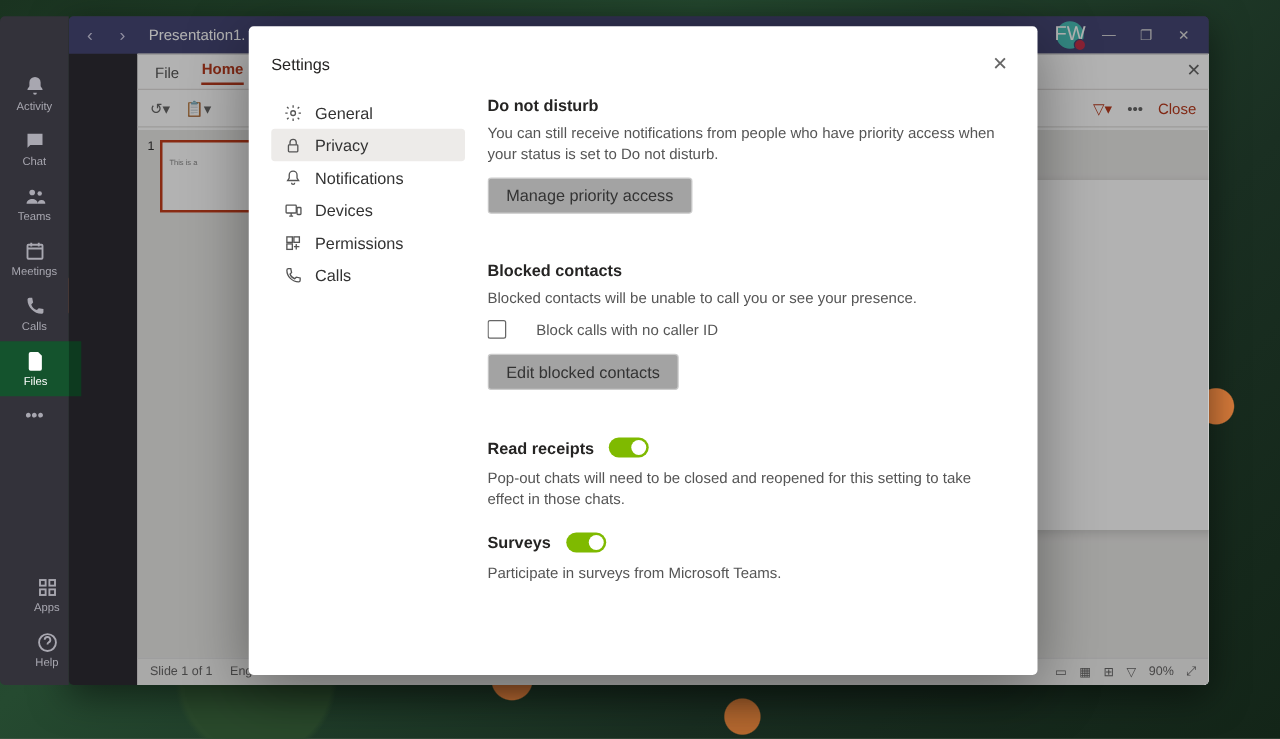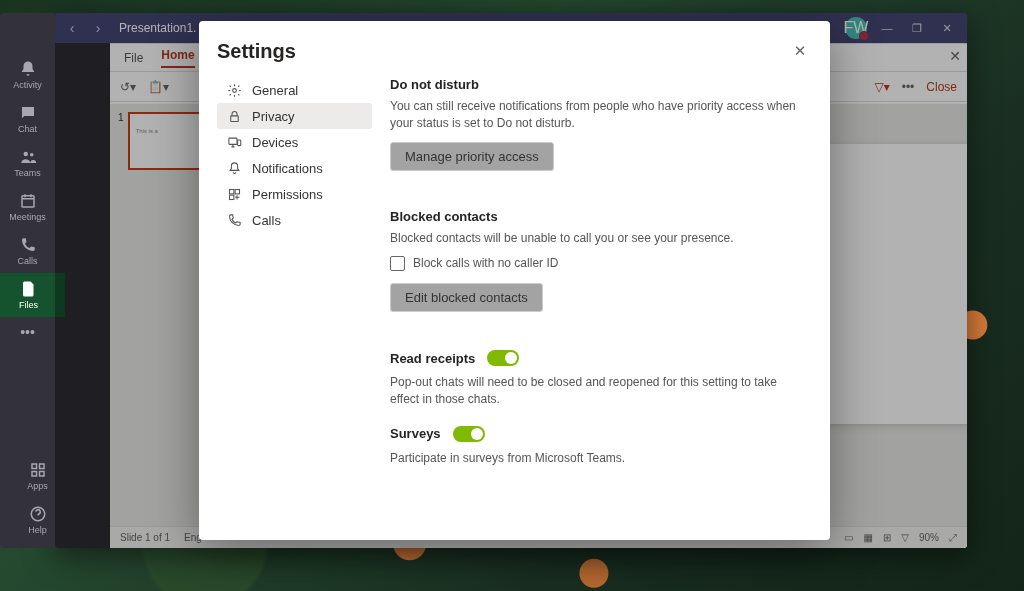--- a/index.html
+++ b/index.html
@@ -47,32 +47,32 @@
   .thumb-slide{width:76px;height:58px;background:#fff;border:2px solid #c43e1c;font-size:6px;color:#888;padding:14px 6px}
   .canvas{flex:1;position:relative;background:#e9e8e6}
   .slide-big{position:absolute;right:-60px;top:40px;width:380px;height:280px;background:#fff;box-shadow:0 2px 8px rgba(0,0,0,.15);padding:100px 40px;color:#333}
   .slide-title{font-size:28px;color:#444}
   .slide-sub{font-size:16px;color:#888;margin-top:10px}
   .statusbar{position:absolute;bottom:0;left:0;right:0;height:22px;background:#f3f2f1;border-top:1px solid #ddd;display:flex;align-items:center;padding:0 10px;font-size:10px;color:#666;gap:14px}
   .statusbar .sright{margin-left:auto;display:flex;gap:10px;align-items:center}
   
   .dialog{position:absolute;left:199px;top:21px;width:631px;height:519px;background:#fff;border-radius:4px;box-shadow:0 10px 50px rgba(0,0,0,.4);z-index:20;display:flex;flex-direction:column;padding:18px 0 18px 18px}
   .dlg-header{display:flex;align-items:center;padding-right:18px;margin-bottom:14px}
-  .dlg-title{font-size:20px;font-weight:700;color:#252423}
+  .dlg-title{font-size:13px;font-weight:400;color:#252423}
   .dlg-close{margin-left:auto;font-size:15px;color:#666;cursor:pointer;width:24px;height:24px;display:flex;align-items:center;justify-content:center}
   .dlg-body{flex:1;display:flex;gap:18px;min-height:0}
   .sidenav{width:155px;display:flex;flex-direction:column;gap:0}
   .nav-item{height:26px;display:flex;align-items:center;gap:10px;padding:0 10px;font-size:13px;color:#333;border-radius:3px;cursor:pointer}
   .nav-item.selected{background:#edebe9}
   .nav-item svg{width:15px;height:15px;color:#555}
   .main{flex:1;overflow-y:auto;padding-right:24px;font-size:12px;color:#555}
   .main h4{font-size:13px;font-weight:700;color:#252423;margin-bottom:6px}
   .main p{line-height:1.4;margin-bottom:10px}
   .btn{display:inline-block;border:1px solid #ccc;border-radius:3px;padding:6px 14px;font-size:13px;color:#333;background:#a3a3a3;cursor:pointer;margin-bottom:20px}
-  .checkbox-row{display:flex;gap:8px;margin-bottom:12px}
+  .checkbox-row{display:flex;align-items:center;gap:24px;margin-bottom:12px}
   .checkbox{width:15px;height:15px;border:1.5px solid #666;border-radius:2px}
   .toggle-row{display:flex;align-items:center;gap:12px;margin-bottom:8px}
   .toggle-row h4{margin:0}
   .toggle{width:32px;height:16px;border-radius:10px;background:#7fba00;position:relative}
   .toggle::after{content:"";position:absolute;right:2px;top:2px;width:12px;height:12px;border-radius:50%;background:#fff}
   .section{margin-bottom:18px}
 </style>
 </head>
 <body>
 
@@ -223,31 +223,31 @@
       </div>
       <div class="nav-item selected">
         <svg viewBox="0 0 24 24" fill="none" stroke="currentColor" stroke-width="1.7">
             <rect x="6" y="11" width="12" height="9" rx="1"></rect>
             <path d="M8 11V8a4 4 0 1 1 8 0v3"></path>
           </svg>
         <span>Privacy</span>
       </div>
       <div class="nav-item">
         <svg viewBox="0 0 24 24" fill="none" stroke="currentColor" stroke-width="1.7">
+            <path d="M12 3a5 5 0 0 0-5 5v4l-2 3h14l-2-3V8a5 5 0 0 0-5-5zM10 18a2 2 0 0 0 4 0"></path>
+          </svg>
+        <span>Notifications</span>
+      </div>
+      <div class="nav-item">
+        <svg viewBox="0 0 24 24" fill="none" stroke="currentColor" stroke-width="1.7">
             <rect x="3" y="5" width="13" height="10" rx="1"></rect>
             <path d="M7 19h5M9.5 15v4"></path>
             <rect x="17" y="8" width="5" height="9" rx="1"></rect>
           </svg>
         <span>Devices</span>
-      </div>
-      <div class="nav-item">
-        <svg viewBox="0 0 24 24" fill="none" stroke="currentColor" stroke-width="1.7">
-            <path d="M12 3a5 5 0 0 0-5 5v4l-2 3h14l-2-3V8a5 5 0 0 0-5-5zM10 18a2 2 0 0 0 4 0"></path>
-          </svg>
-        <span>Notifications</span>
       </div>
       <div class="nav-item">
         <svg viewBox="0 0 24 24" fill="none" stroke="currentColor" stroke-width="1.7">
             <rect x="4" y="4" width="7" height="7"></rect>
             <rect x="13" y="4" width="7" height="7"></rect>
             <rect x="4" y="13" width="7" height="7"></rect>
             <path d="M16 13v7M13 16.5h7"></path>
           </svg>
         <span>Permissions</span>
       </div>

